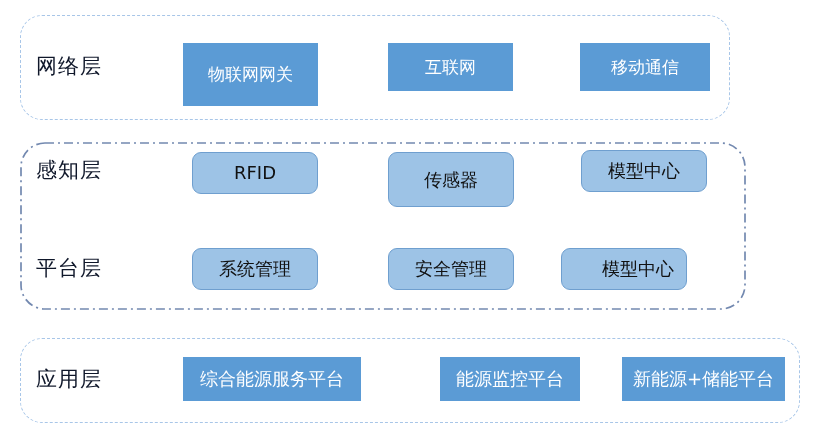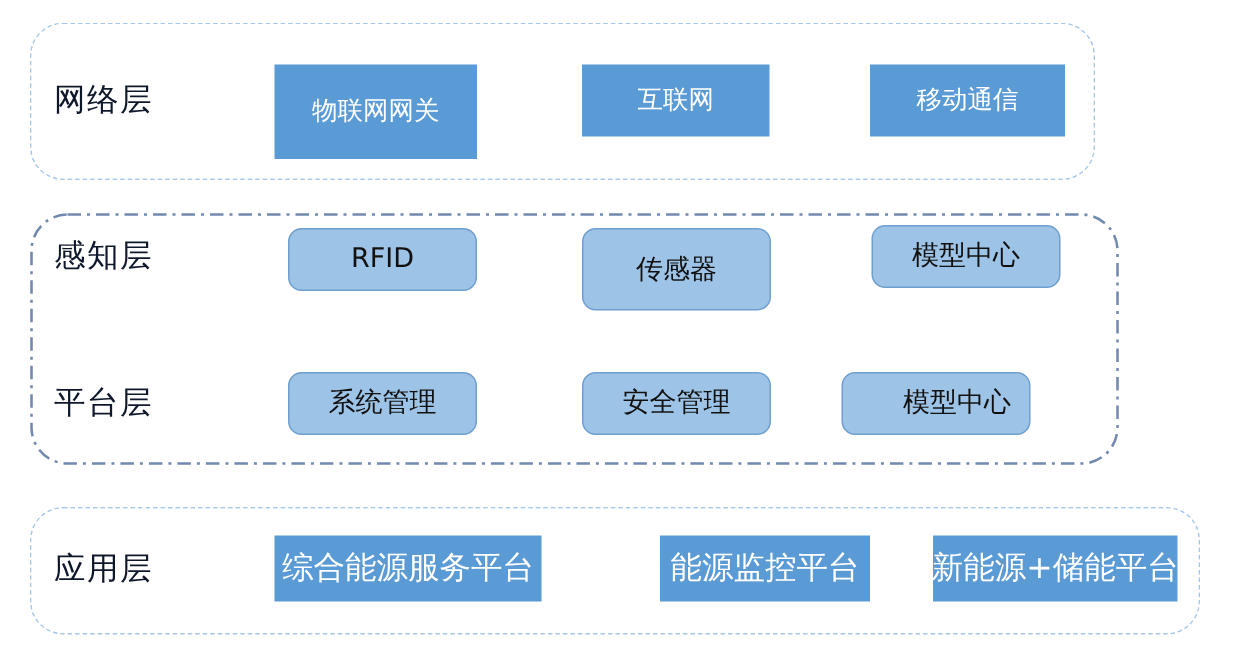--- a/index.html
+++ b/index.html
@@ -49,21 +49,21 @@
   }
   
   .node.solid{
     background:#5b9bd5;
     color:#ffffff;
     border:none;
     border-radius:0;
     font-size:17px;
   }
   .node.solid.small{
-    font-size:21px;
+    font-size:18px;
   }
   
   .node.light{
     background:#9dc3e6;
     color:#111111;
     border:1.2px solid #6f9fcf;
     border-radius:9px;
     font-size:18px;
   }
 </style>

